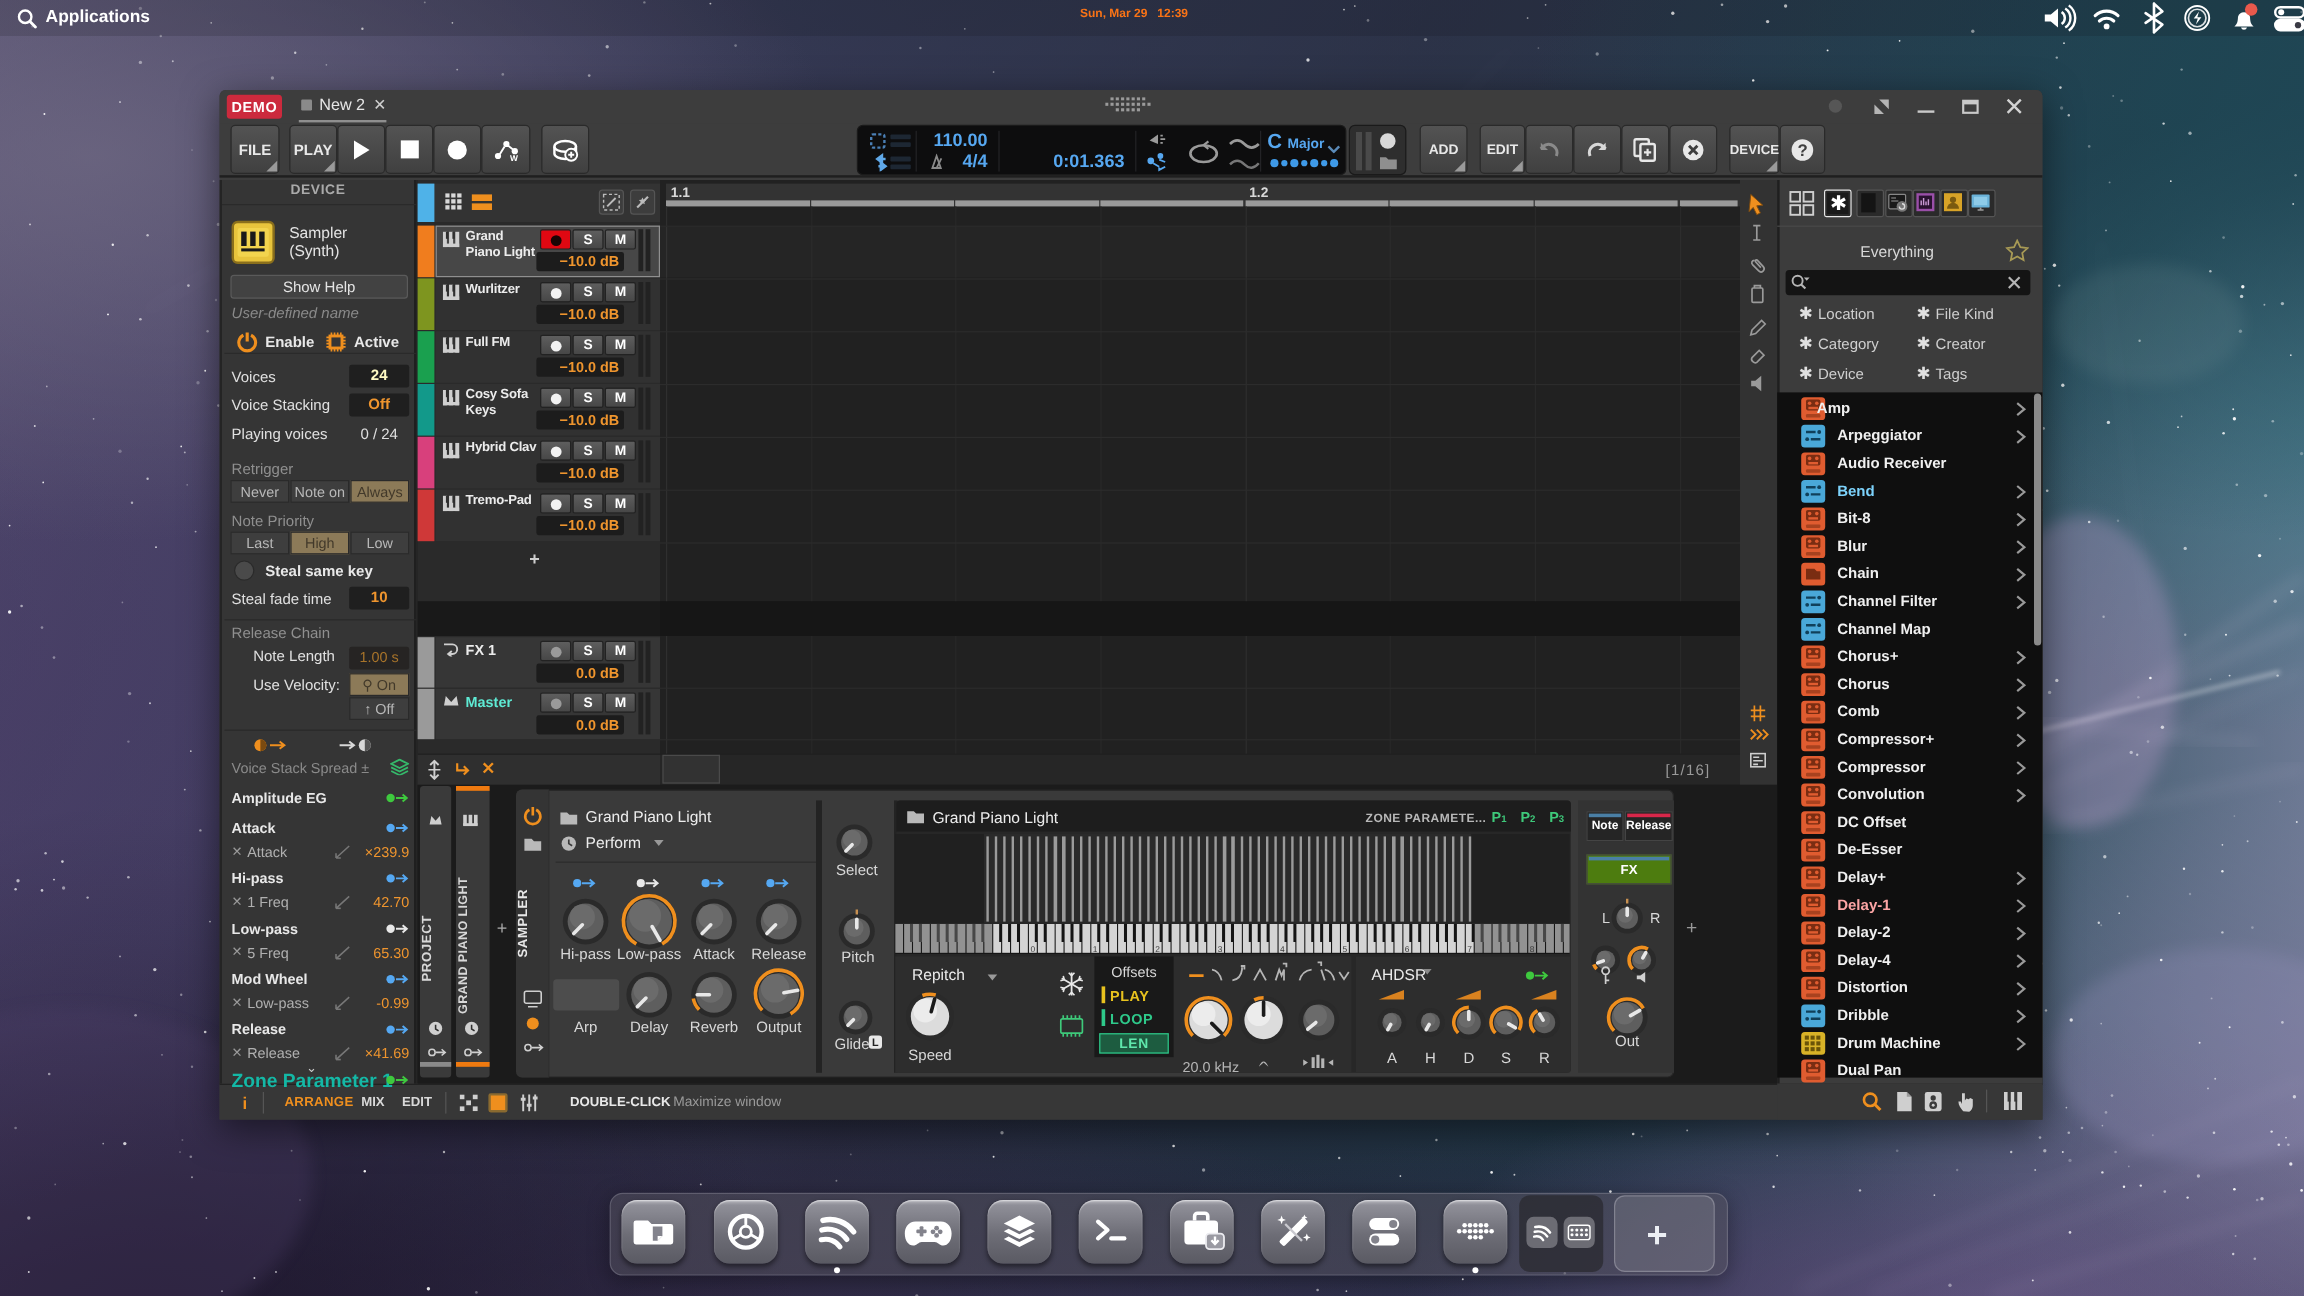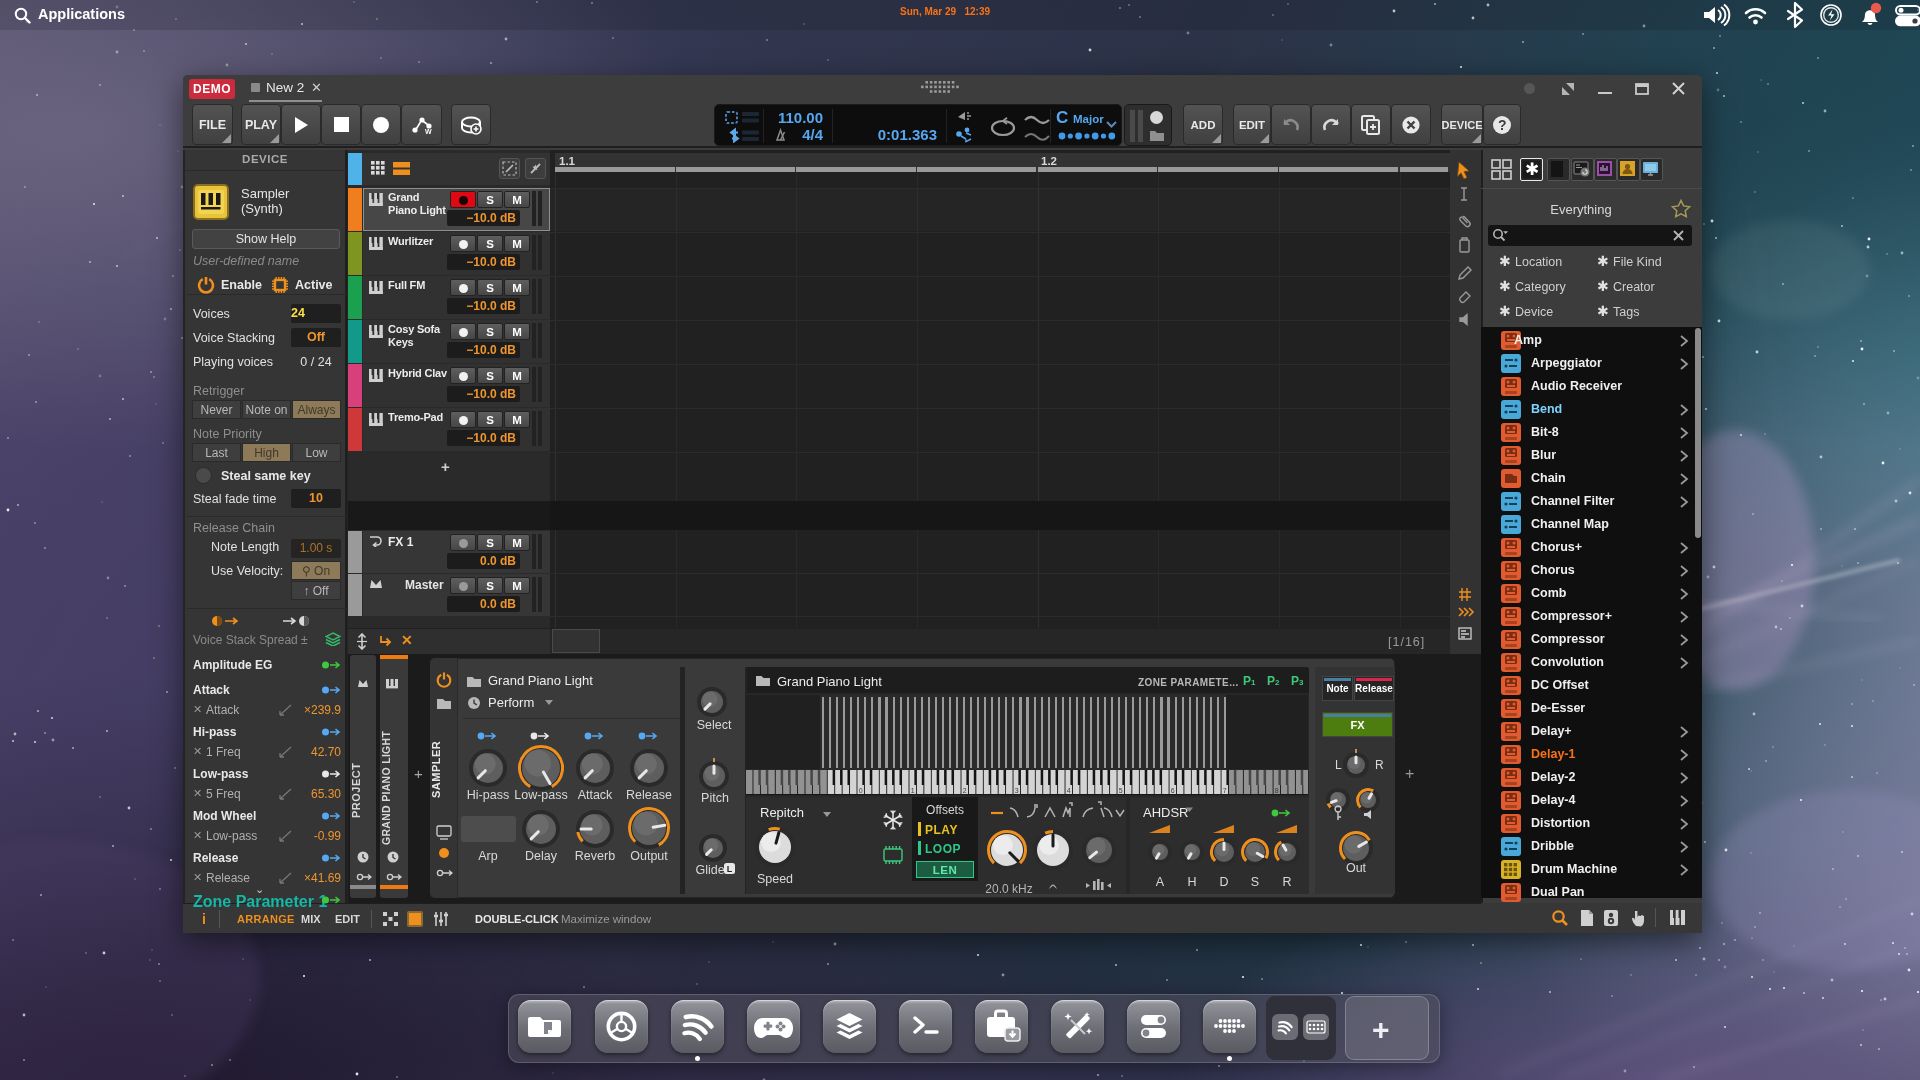--- a/index.html
+++ b/index.html
@@ -731,21 +731,21 @@
           <line x1="1" y1="7.800000000000001" x2="4" y2="7.800000000000001" stroke="#ef8f1e" stroke-width="1.4"></line>
           <line x1="1" y1="10.4" x2="4" y2="10.4" stroke="#ef8f1e" stroke-width="1.4"></line>
           <line x1="1" y1="13.0" x2="4" y2="13.0" stroke="#ef8f1e" stroke-width="1.4"></line>
           <line x1="14" y1="5.2" x2="17" y2="5.2" stroke="#ef8f1e" stroke-width="1.4"></line>
           <line x1="14" y1="7.800000000000001" x2="17" y2="7.800000000000001" stroke="#ef8f1e" stroke-width="1.4"></line>
           <line x1="14" y1="10.4" x2="17" y2="10.4" stroke="#ef8f1e" stroke-width="1.4"></line>
           <line x1="14" y1="13.0" x2="17" y2="13.0" stroke="#ef8f1e" stroke-width="1.4"></line>
         </svg>
         <div class="abs b" style="left:110px;top:128px;font-size:12.5px;color:#e8e8e8">Active</div>
         <div class="abs" style="left:8px;top:157px;font-size:12.5px;color:#e0e0e0">Voices</div>
-        <div class="abs" style="left:106px;top:154px;width:50px;height:19px;background:#1f1f1f;border-radius:2px;text-align:left;line-height:19px;font-size:12.5px;color:#fde047;font-weight:bold">24</div>
+        <div class="abs" style="left:106px;top:154px;width:50px;height:19px;background:#1f1f1f;border-radius:2px;text-align:center;line-height:19px;font-size:12.5px;color:#fef9c3;font-weight:bold">24</div>
         <div class="abs" style="left:8px;top:181px;font-size:12.5px;color:#e0e0e0">Voice Stacking</div>
         <div class="abs" style="left:106px;top:178px;width:50px;height:19px;background:#1f1f1f;border-radius:2px;text-align:center;line-height:19px;font-size:12.5px;color:#ef952e;font-weight:bold">Off</div>
         <div class="abs" style="left:8px;top:205px;font-size:12.5px;color:#e0e0e0">Playing voices</div>
         <div class="abs" style="left:106px;top:205px;width:50px;text-align:center;font-size:12.5px;color:#e0e0e0">0 / 24</div>
         <div class="abs" style="left:8px;top:234px;font-size:12.5px;color:#8f8f8f">Retrigger</div>
         <div class="abs" style="left:7px;top:250px;width:49px;height:19px;background:#3e3e3e;border:1px solid #2a2a2a;text-align:center;line-height:18px;font-size:12px;color:#b8b8b8">Never</div>
         <div class="abs" style="left:57px;top:250px;width:49px;height:19px;background:#3e3e3e;border:1px solid #2a2a2a;text-align:center;line-height:18px;font-size:12px;color:#b8b8b8">Note on</div>
         <div class="abs" style="left:107px;top:250px;width:49px;height:19px;background:#8c7a58;border:1px solid #2a2a2a;text-align:center;line-height:18px;font-size:12px;color:#42392a">Always</div>
         <div class="abs" style="left:8px;top:277px;font-size:12.5px;color:#8f8f8f">Note Priority</div>
         <div class="abs" style="left:7px;top:293px;width:49px;height:19px;background:#3e3e3e;border:1px solid #2a2a2a;text-align:center;line-height:18px;font-size:12px;color:#b8b8b8">Last</div>
@@ -1017,21 +1017,21 @@
       <div class="abs b" style="left:294px;top:459px;width:26px;height:17px;background:linear-gradient(180deg,#5e5e5e,#474747);border:1px solid #222;border-radius:2px;color:#fff;font-size:11.5px;text-align:center;line-height:16px">S</div>
       <div class="abs b" style="left:321px;top:459px;width:26px;height:17px;background:linear-gradient(180deg,#5e5e5e,#474747);border:1px solid #222;border-radius:2px;color:#fff;font-size:11.5px;text-align:center;line-height:16px">M</div>
       <div class="abs b" style="left:264px;top:478px;width:73px;height:16px;background:#1c1c1c;border-radius:2px;text-align:right;line-height:16px;font-size:12px;color:#ef952e;padding-right:4px">0.0 dB</div>
       <div class="abs" style="left:349px;top:459px;width:4px;height:35px;background:#222;"></div>
       <div class="abs" style="left:355px;top:459px;width:4px;height:35px;background:#222;"></div>
       <div class="abs" style="left:165px;top:499px;width:14px;height:42px;background:#9a9a9a"></div>
       <div class="abs" style="left:180px;top:499px;width:187px;height:42px;background:#363636"></div>
       <svg class="abs" style="left:186px;top:503px" width="14" height="12">
         <path d="M1 10 L2.5 2 L7 7 L11.5 2 L13 10 z" fill="#cfcfcf"></path>
       </svg>
-      <div class="abs b" style="left:222px;top:503px;font-size:12px;color:#e5e5e5">Master</div>
+      <div class="abs b" style="left:205px;top:503px;font-size:12px;color:#5eead4">Master</div>
       <div class="abs" style="left:267px;top:502px;width:26px;height:17px;background:linear-gradient(180deg,#5e5e5e,#474747);border:1px solid #222;border-radius:2px">
         <div style="position:absolute;left:8px;top:3.5px;width:9px;height:9px;border-radius:50%;background:#9a9a9a"></div>
       </div>
       <div class="abs b" style="left:294px;top:502px;width:26px;height:17px;background:linear-gradient(180deg,#5e5e5e,#474747);border:1px solid #222;border-radius:2px;color:#fff;font-size:11.5px;text-align:center;line-height:16px">S</div>
       <div class="abs b" style="left:321px;top:502px;width:26px;height:17px;background:linear-gradient(180deg,#5e5e5e,#474747);border:1px solid #222;border-radius:2px;color:#fff;font-size:11.5px;text-align:center;line-height:16px">M</div>
       <div class="abs b" style="left:264px;top:521px;width:73px;height:16px;background:#1c1c1c;border-radius:2px;text-align:right;line-height:16px;font-size:12px;color:#ef952e;padding-right:4px">0.0 dB</div>
       <div class="abs" style="left:349px;top:502px;width:4px;height:35px;background:#222;"></div>
       <div class="abs" style="left:355px;top:502px;width:4px;height:35px;background:#222;"></div>
       <div class="abs" style="left:165px;top:553px;width:202px;height:26px;background:#2f2f2f;border-top:1px solid #202020"></div>
       <svg class="abs" style="left:172px;top:558px" width="14" height="17">
@@ -1869,21 +1869,21 @@
         <path d="M2 2 l6 5 -6 5" fill="none" stroke="#999" stroke-width="1.8"></path>
       </svg>
       <div class="abs" style="left:1317px;top:669px;width:22px;height:21px"><svg width="22" height="21">
           <rect x="1" y="1" width="20" height="19" rx="3" fill="#e05c30"></rect>
           <rect x="5" y="3" width="12" height="9" rx="1.5" fill="#7a2d12"></rect>
           <circle cx="8" cy="6" r="1.5" fill="#e05c30"></circle>
           <circle cx="14" cy="6" r="1.5" fill="#e05c30"></circle>
           <rect x="7" y="9" width="8" height="2" fill="#e05c30"></rect>
           <rect x="5" y="15" width="12" height="3" rx="1" fill="#7a2d12" opacity=".55"></rect>
         </svg></div>
-      <div class="abs b" style="left:1348px;top:672px;font-size:12.5px;color:#f97316">Delay-1</div>
+      <div class="abs b" style="left:1348px;top:672px;font-size:12.5px;color:#fca5a5">Delay-1</div>
       <svg class="abs" style="left:1496px;top:673px" width="10" height="14">
         <path d="M2 2 l6 5 -6 5" fill="none" stroke="#999" stroke-width="1.8"></path>
       </svg>
       <div class="abs" style="left:1317px;top:692px;width:22px;height:21px"><svg width="22" height="21">
           <rect x="1" y="1" width="20" height="19" rx="3" fill="#e05c30"></rect>
           <rect x="5" y="3" width="12" height="9" rx="1.5" fill="#7a2d12"></rect>
           <circle cx="8" cy="6" r="1.5" fill="#e05c30"></circle>
           <circle cx="14" cy="6" r="1.5" fill="#e05c30"></circle>
           <rect x="7" y="9" width="8" height="2" fill="#e05c30"></rect>
           <rect x="5" y="15" width="12" height="3" rx="1" fill="#7a2d12" opacity=".55"></rect>

